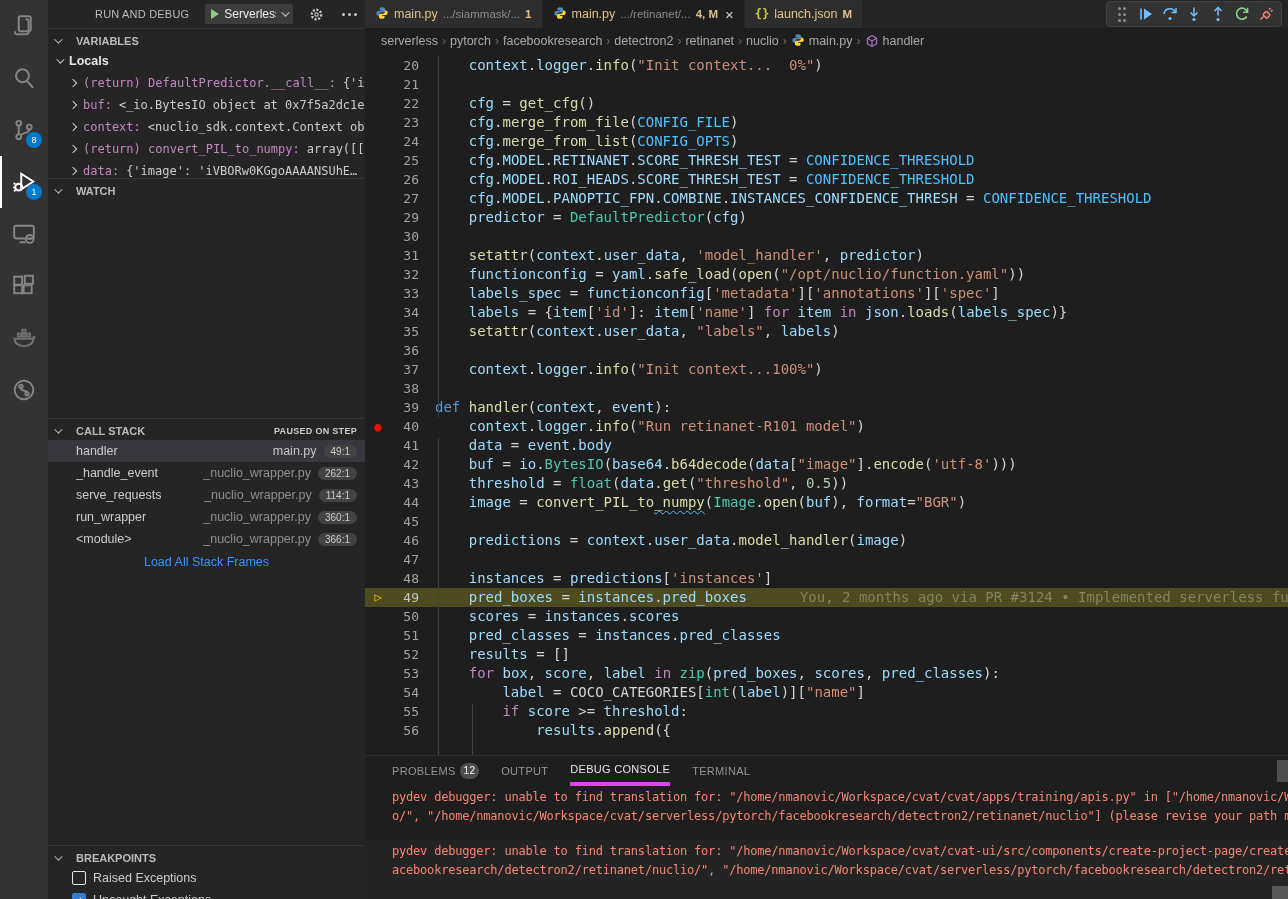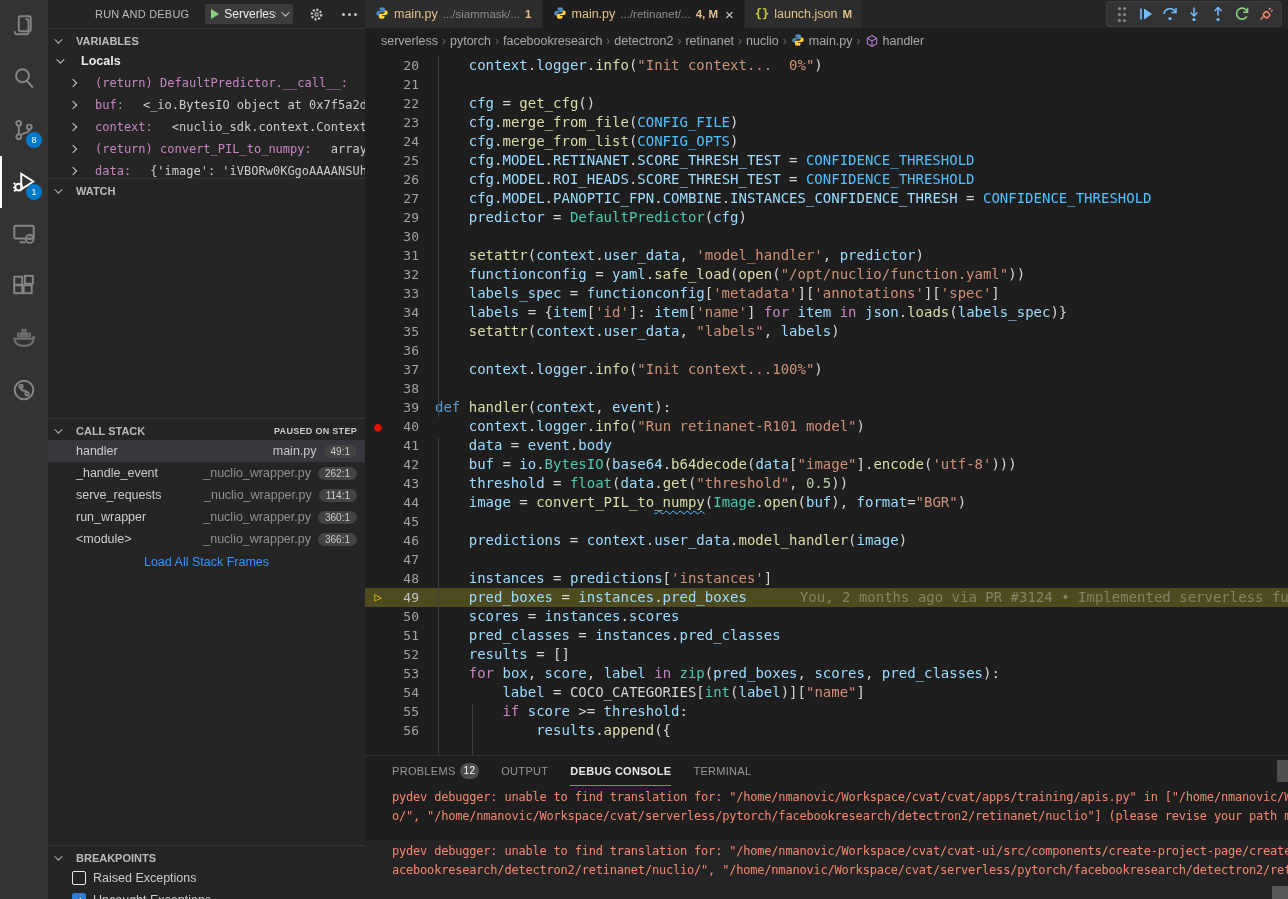--- a/index.html
+++ b/index.html
@@ -33,21 +33,21 @@
   .dots3 { width:3px; height:3px; border-radius:50%; background:#c5c5c5; box-shadow:6px 0 0 #c5c5c5, -6px 0 0 #c5c5c5; margin:0 8px; }
 
   .section { display:flex; flex-direction:column; flex-shrink:0; }
   .sec-head { height:22px; display:flex; align-items:center; gap:16px; padding:3px 8px 0 6px; font-size:11px; font-weight:bold;
               color:#bbbbbb; border-top:1px solid rgba(204,204,204,0.10); cursor:pointer; flex-shrink:0; }
   .sec-head .chev { border-color:#bbbbbb; }
   .sec-spacer { flex:1; }
   .paused { font-size:9px; font-weight:bold; color:#cccccc; letter-spacing:.3px; }
 
   .vars-box { height:128px; overflow:hidden; }
-  .tree-row { height:22px; display:flex; align-items:center; padding-left:22px; gap:19px;
+  .tree-row { height:22px; display:flex; align-items:center; padding-left:22px; gap:7px;
               font-family:"DejaVu Sans Mono", monospace; font-size:12px; white-space:nowrap; overflow:hidden; cursor:pointer; }
   .tree-row .chev { border-color:#cccccc; flex-shrink:0; }
   .scope-row { font-family:"Liberation Sans", sans-serif; font-size:12.5px; font-weight:bold; color:#e6e6e6; padding-left:8px; }
   .var-name { color:#c586c0; }
   .var-value { color:#cccccc; overflow:hidden; white-space:nowrap; }
 
   .watch-box { height:218px; }
 
   .stack-row { height:22px; display:flex; align-items:center; padding:0 8px 0 28px; font-size:12.5px; cursor:pointer; }
   .stack-row.sel { background:#37373d; }
@@ -105,21 +105,21 @@
   .tok-c { color:#4fc1ff; } .tok-t { color:#4ec9b0; } .tok-n { color:#b5cea8; }
   .tok-fu { color:#dcdcaa; text-decoration:underline wavy #4fc1ff 1px; text-underline-offset:3px; }
   .blame { color:#868264; margin-left:53px; }
   .indent-guide { position:absolute; width:1px; background:#404040; }
 
   
   .panel { height:144px; border-top:1px solid #2f2f2f; display:flex; flex-direction:column; flex-shrink:0; position:relative; background:#1e1e1e; }
   .panel-tabs { height:30px; display:flex; align-items:center; gap:22px; padding-left:27px; flex-shrink:0; }
   .ptab { font-size:11px; letter-spacing:.3px; color:#969696; cursor:pointer; display:flex; align-items:center; gap:4px;
           height:30px; border-bottom:1px solid transparent; }
-  .ptab.active { color:#e7e7e7; border-bottom:1px solid #d946ef;font-weight:bold; }
+  .ptab.active { color:#e7e7e7; border-bottom:4px solid #d946ef; }
   .pbadge { background:#4d4d4d; color:#ffffff; border-radius:9px; min-width:18px; height:16px; font-size:10px;
             display:flex; align-items:center; justify-content:center; padding:0 4px; }
   .console { flex:1; display:flex; flex-direction:column; overflow:hidden;
              font-family:"DejaVu Sans Mono", monospace; font-size:12px; letter-spacing:-0.2px; line-height:19px; color:#f48771; }
   .con-block { padding:2px 0 2px 27px; white-space:pre; }
   .con-block.b2 { margin-top:12px; background:#242424; flex:1; }
   .scroll-thumb { position:absolute; background:#4f4f4f; }
   .thumb-v { right:0; top:4px; width:11px; height:22px; }
   .thumb-c { right:0; bottom:0; width:16px; height:13px; background:#585858; }
 </style>

